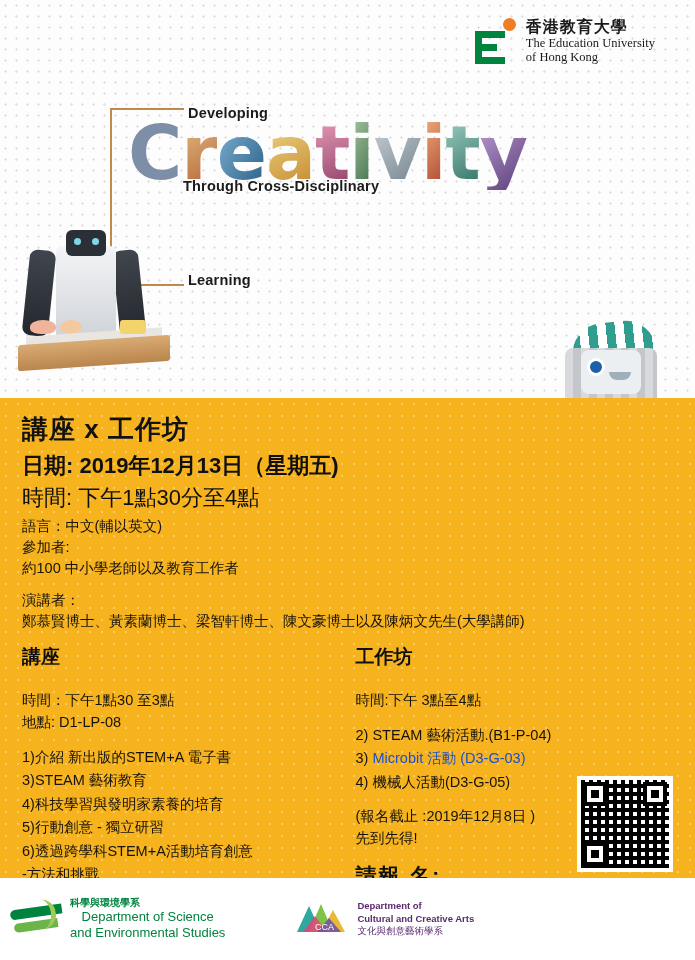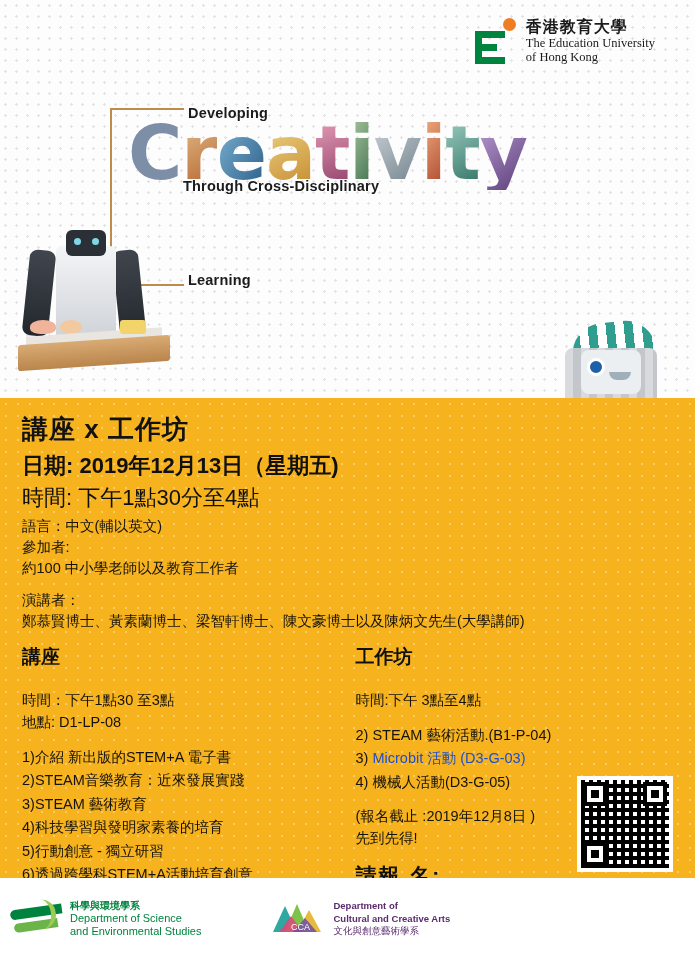--- a/index.html
+++ b/index.html
@@ -237,21 +237,21 @@
   .sles-mark .sw2 {
     position:absolute; left:4px; top:22px; width:44px; height:9px;
     background:#6ab44a; border-radius: 20px 0 0 20px; transform: rotate(-8deg);
   }
   .sles-mark .sw3 {
     position:absolute; left:26px; top:0px; width:20px; height:30px;
     border-right:5px solid #9ecb55; border-radius: 0 40px 40px 0; transform: rotate(-6deg);
   }
   .f-text { line-height: 1.2; }
   .f-text .cn { font-size: 10px; color:#00833e; font-weight:bold; }
-  .f-text .en { font-size: 11px; color:#00833e; }
+  .f-text .en { font-size: 13px; color:#00833e;text-align:center; }
   .cca-mark { width: 56px; height: 42px; position: relative; }
   .f-text2 .en { font-size: 9.5px; color:#5a2a6e; font-weight: bold; line-height:1.3; }
   .f-text2 .cn { font-size: 9.5px; color:#5a2a6e; }
 </style>
 </head>
 <body>
 
 <div class="poster">
   <div class="dots-top"></div>
 
@@ -320,21 +320,20 @@
 
     <div class="cols">
 
       <div class="col">
         <h2>講座</h2>
         <div class="sub">時間：下午1點30 至3點</div>
         <div class="sub">地點: D1-LP-08</div>
         <div class="list-gap"></div>
         <ul>
           <li>1)介紹 新出版的STEM+A 電子書</li>
-          <li>2)STEAM音樂教育：近來發展實踐</li>
           <li>3)STEAM 藝術教育</li>
           <li>4)科技學習與發明家素養的培育</li>
           <li>5)行動創意 - 獨立研習</li>
           <li>6)透過跨學科STEM+A活動培育創意</li>
           <li>  -方法和挑戰</li>
         </ul>
       </div>
 
       <div class="col">
         <h2>工作坊</h2>

